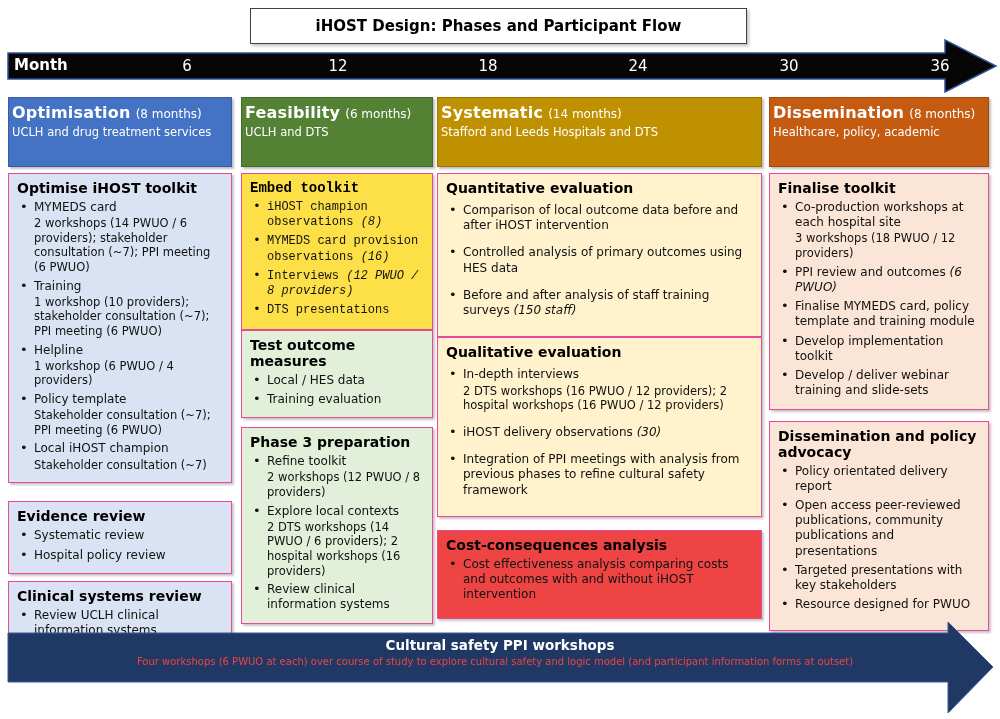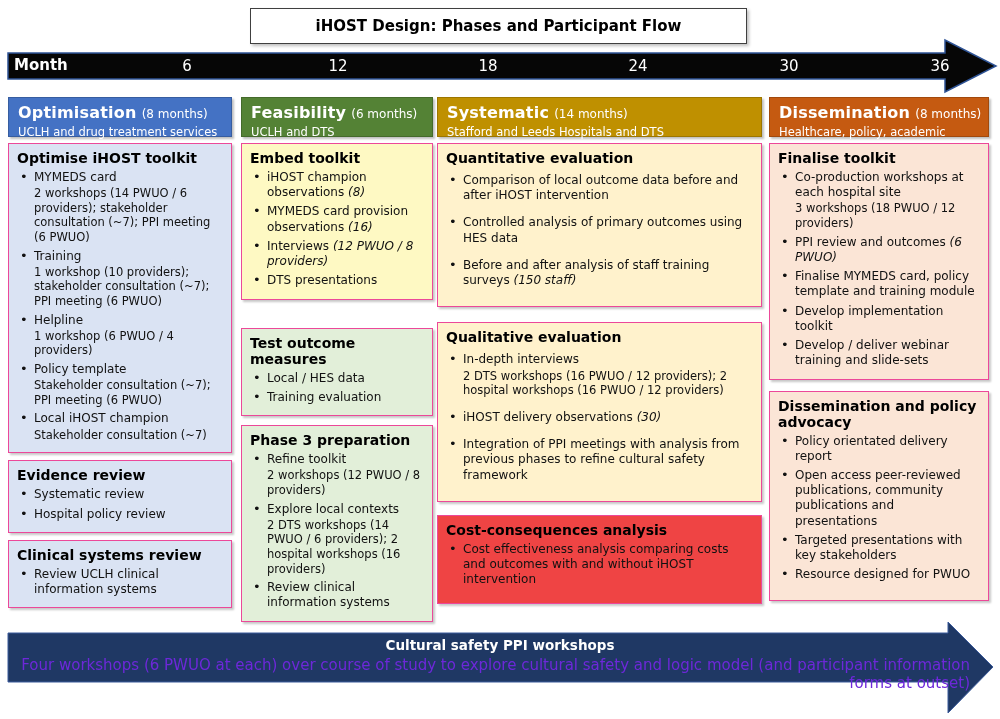--- a/index.html
+++ b/index.html
@@ -17,56 +17,56 @@
   .tl-label{position:absolute;top:56px;left:14px;color:#fff;font-weight:bold;font-size:15px;}
   .tl-month{position:absolute;top:57px;width:50px;text-align:center;color:#fff;font-size:15px;}
 
   
   .col{position:absolute;top:97px;}
   .col1{left:8px;width:224px;}
   .col2{left:241px;width:192px;}
   .col3{left:437px;width:325px;}
   .col4{left:769px;width:220px;}
 
-  .phase-hdr{height:40px;box-sizing:border-box;padding:5px 9px 4px 9px;color:#fff;
+  .phase-hdr{height:70px;box-sizing:border-box;padding:5px 9px 4px 3px;color:#fff;
              border:1px solid rgba(0,0,0,.18);box-shadow:2px 2px 2px rgba(0,0,0,.25);}
   .phase-line1{white-space:nowrap;}
   .phase-name{font-weight:bold;font-size:16px;letter-spacing:.2px;}
   .phase-dur{font-size:12px;}
   .phase-sub{font-size:11.5px;margin-top:3px;}
 
   .box{box-sizing:border-box;border:1px solid #ec4899;box-shadow:2px 2px 2px rgba(0,0,0,.22);
        padding:6px 8px 6px 8px;}
   .box h3{margin:0 0 4px 0;font-size:14px;font-weight:bold;color:#000;}
   .box ul{list-style:none;margin:0;padding:0;}
   .box li{position:relative;padding-left:17px;font-size:12px;line-height:1.27;margin:4px 0 4px 0;}
   .box li::before{content:"\2022";position:absolute;left:3px;top:-1px;font-size:13px;}
   .it-inline{font-style:italic;}
   .it-note{font-size:11.5px;line-height:1.27;margin-top:1px;}
   .spaced li{margin:7px 0 12px 0;}
 
   
   .col1 .b0{margin-top:6px;min-height:305px;}
-  .col1 .b1{margin-top:7px;min-height:66px;}
+  .col1 .b1{margin-top:18px;min-height:66px;}
   .col1 .b2{margin-top:7px;min-height:64px;}
   .col2 .b0{margin-top:6px;min-height:153px;}
-  .col2 .b1{margin-top:28px;min-height:86px;}
+  .col2 .b1{margin-top:0;min-height:86px;}
   .col2 .b2{margin-top:9px;min-height:191px;}
   .col3 .b0{margin-top:6px;min-height:161px;}
-  .col3 .b1{margin-top:15px;min-height:172px;}
+  .col3 .b1{min-height:172px;}
   .col3 .b2{margin-top:13px;min-height:89px;}
   .col4 .b0{margin-top:6px;min-height:233px;}
   .col4 .b1{margin-top:11px;min-height:210px;}
 
   
   .bn-svg{position:absolute;left:0;top:618px;}
   .bn-title{position:absolute;top:637px;left:30px;width:940px;text-align:center;
             color:#fff;font-weight:bold;font-size:13.5px;}
-  .bn-sub{position:absolute;top:656px;left:20px;width:950px;text-align:right;
-          color:#6d28d9;font-size:15px;}
+  .bn-sub{position:absolute;top:656px;left:20px;width:950px;text-align:center;
+          color:#ef4444;font-size:10px;}
 </style>
 </head>
 <body>
 
 <div class="stage">
 
   <div class="title-box">
     <span>iHOST Design: Phases and Participant Flow</span>
   </div>
 
@@ -155,21 +155,21 @@
   </div>
 
   <div class="col col2">
     <div class="phase-hdr" style="background-color: rgb(84, 130, 53);">
       <div class="phase-line1">
         <span class="phase-name">Feasibility</span>
         <span class="phase-dur">(6 months)</span>
       </div>
       <div class="phase-sub">UCLH and DTS</div>
     </div>
-    <div class="box b0" style="background-color: #fef9c3;">
+    <div class="box b0" style="background-color: #fde047; font-family: Liberation Mono, monospace;">
       <h3>Embed toolkit</h3>
       <ul>
 
           <li>
             <span class="it-text">iHOST champion observations</span>
             <span class="it-inline">(8)</span>
             
           </li>
 
           <li>

